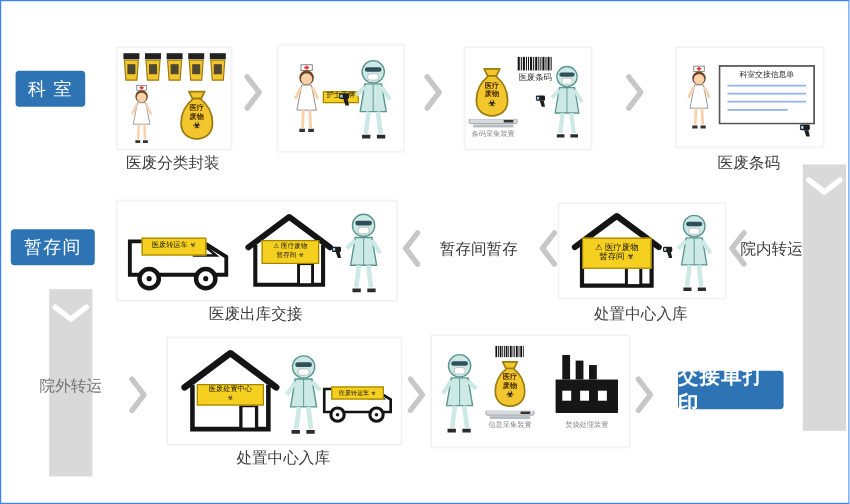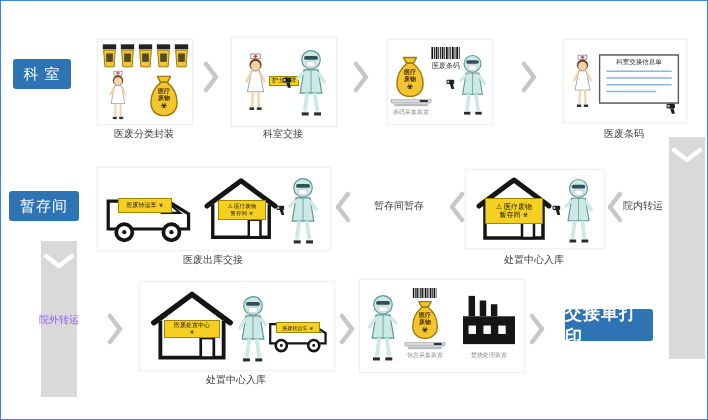--- a/index.html
+++ b/index.html
@@ -3,21 +3,21 @@
 <meta charset="utf-8">
 <style>
   html,body{margin:0;padding:0;background:#fff;}
   .canvas{position:relative;width:708px;height:420px;background:#fff;border:1px solid #3b82f6;
           overflow:hidden;font-family:"Liberation Sans",sans-serif;box-sizing:border-box;}
   .stage{position:absolute;background:#2e74b5;color:#fff;display:flex;align-items:center;
          justify-content:center;border-radius:3px;font-size:15px;font-weight:500;letter-spacing:1px;}
   .stage.big{font-size:17px;font-weight:600;}
   .rail{position:absolute;background:#d9d9d9;}
   .card{position:absolute;background:#fff;border:1px solid #f0f0f0;box-shadow:0 0 2px rgba(0,0,0,.06);}
-  .slabel,.flow-text{position:absolute;text-align:center;font-size:10px;color:#3d3d3d;}
+  .slabel,.flow-text{position:absolute;text-align:center;font-size:13px;color:#3d3d3d;}
   .chev{position:absolute;}
   .art{position:absolute;}
   .art svg,.bag svg,.doc svg{width:100%;height:100%;display:block;}
   .bag,.doc{position:absolute;}
   .bag-text{position:absolute;left:0;right:0;text-align:center;font-size:6px;font-weight:700;
             color:#4a2f00;line-height:1.15;}
   .bag-text .bio{font-size:7px;color:#1c1c1c;}
   .ysign{position:absolute;background:#f6d021;border:1px solid #a08500;color:#141414;text-align:center;
          display:flex;flex-direction:column;justify-content:center;line-height:1.2;box-sizing:border-box;}
   .cap{position:absolute;font-size:6px;color:#8a8a8a;text-align:center;line-height:1;}
@@ -193,21 +193,20 @@
     <div class="ysign" style="left:37px;top:38px;width:30px;height:10px;font-size:6px">
       <div>护士工牌</div>
     </div>
     <svg class="art flip" style="left:62px;top:6px;width:34px;height:78px">
         <use href="#sym-worker"></use>
       </svg>
     <svg class="art" style="left:50px;top:38px;width:13px;height:13px">
         <use href="#sym-scanner"></use>
       </svg>
   </div>
-  <div class="slabel" style="left:230px;top:126px;width:104px">科室交接</div>
 
   <svg class="chev" style="left:352px;top:60px;color:#c7c7c7" width="16" height="32">
       <use href="#sym-chev"></use>
     </svg>
 
   <div class="card" style="left:386px;top:38px;width:104px;height:84px">
     <div class="bag" style="left:6px;top:16px;width:32px;height:42px">
       <svg viewBox="0 0 44 58">
           <use href="#sym-bag"></use>
         </svg>
@@ -302,21 +301,21 @@
       </svg>
   </div>
   <div class="slabel" style="left:464px;top:252px;width:138px">处置中心入库</div>
 
   <svg class="chev" style="left:606px;top:190px;color:#c7c7c7;transform:scaleX(-1)" width="16" height="32">
       <use href="#sym-chev"></use>
     </svg>
 
   <div class="flow-text" style="left:614px;top:198px;width:56px">院内转运</div>
 
-  <div class="flow-text" style="left:12px;top:312px;width:92px;color:#8b5cf6">院外转运</div>
+  <div class="flow-text" style="left:12px;top:312px;width:92px;color:#737373">院外转运</div>
 
   <svg class="chev" style="left:106px;top:312px;color:#c7c7c7" width="16" height="32">
       <use href="#sym-chev"></use>
     </svg>
 
   <div class="card" style="left:138px;top:280px;width:194px;height:88px">
     <svg class="art" style="left:10px;top:8px;width:84px;height:72px">
         <use href="#sym-house"></use>
       </svg>
     <div class="ysign" style="left:24px;top:38px;width:56px;height:18px;font-size:6px">

